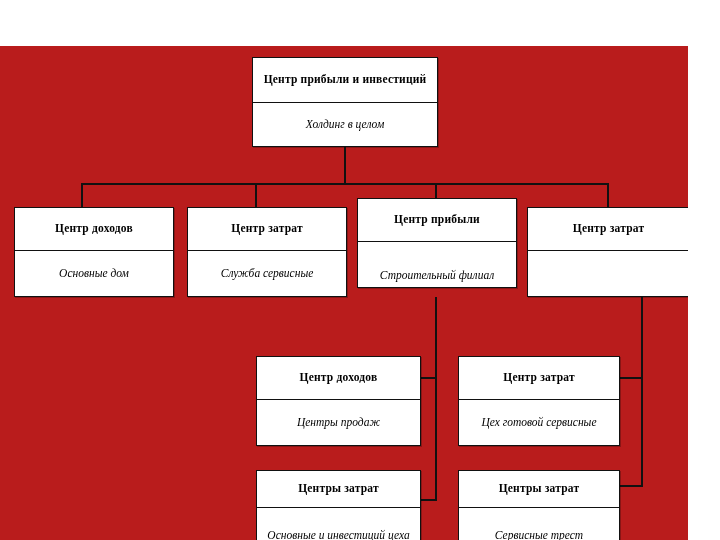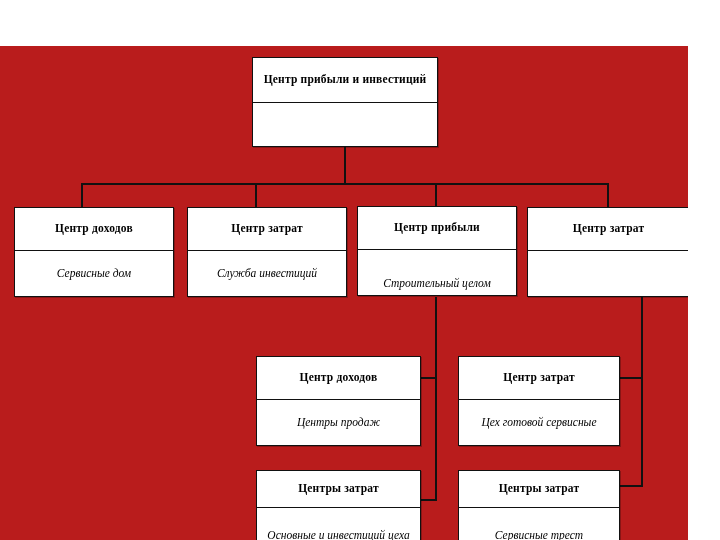--- a/index.html
+++ b/index.html
@@ -63,44 +63,45 @@
   .conn.v { width: 2px; }
   .conn.h { height: 2px; }
 </style>
 </head>
 <body>
 
 <div id="canvas">
 
   <div class="node" style="left:252px; top:11px; width:186px; height:90px;">
     <div class="title" style="height:44px;">Центр прибыли и инвестиций</div>
+    <div class="subtitle">Холдинг в целом</div>
   </div>
 
   <div class="conn v" style="left:344px; top:101px; height:37px;"></div>
 
   <div class="conn h" style="left:81px; top:137px; width:527px;"></div>
 
   <div class="conn v" style="left:81px; top:137px; height:24px;"></div>
   <div class="conn v" style="left:255px; top:137px; height:24px;"></div>
   <div class="conn v" style="left:435px; top:137px; height:24px;"></div>
   <div class="conn v" style="left:607px; top:137px; height:24px;"></div>
 
   <div class="node" style="left:14px; top:161px; width:160px; height:90px;">
     <div class="title" style="height:42px;">Центр доходов</div>
-    <div class="subtitle">Сервисные дом</div>
+    <div class="subtitle">Основные дом</div>
   </div>
 
   <div class="node" style="left:187px; top:161px; width:160px; height:90px;">
     <div class="title" style="height:42px;">Центр затрат</div>
-    <div class="subtitle">Служба инвестиций</div>
+    <div class="subtitle">Служба сервисные</div>
   </div>
 
-  <div class="node" style="left:357px; top:160px; width:160px; height:90px;gap:21px;">
+  <div class="node" style="left:357px; top:152px; width:160px; height:90px;gap:21px;">
     <div class="title" style="height:42px;">Центр прибыли</div>
-    <div class="subtitle">Строительный целом</div>
+    <div class="subtitle">Строительный филиал</div>
   </div>
 
   <div class="node" style="left:527px; top:161px; width:163px; height:90px;">
     <div class="title" style="height:42px;">Центр затрат</div>
   </div>
 
   <div class="conn v" style="left:435px; top:251px; height:204px;"></div>
   <div class="conn h" style="left:420px; top:331px; width:17px;"></div>
   <div class="conn h" style="left:420px; top:453px; width:17px;"></div>
 

